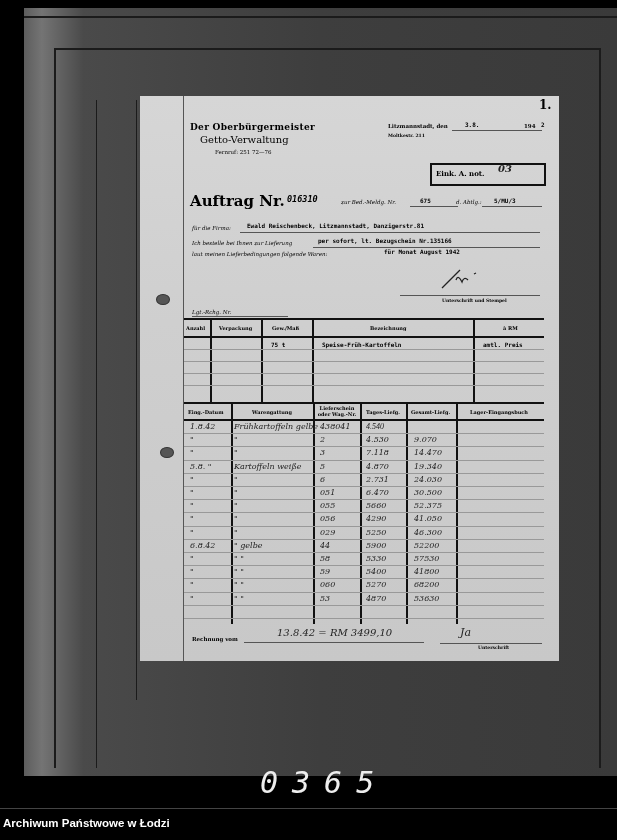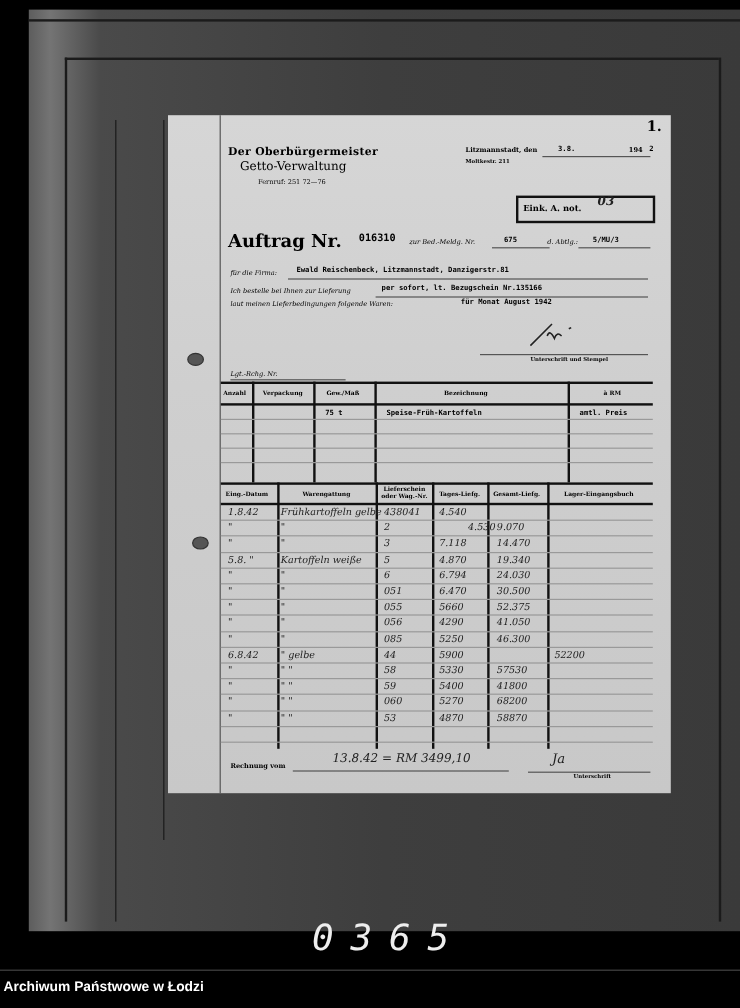--- a/index.html
+++ b/index.html
@@ -57,21 +57,21 @@
 <div class="abs small" style="left:524px;top:123px;font-weight:bold;">194</div>
 <div class="abs mono" style="left:541px;top:121px;font-size:6px;">2</div>
 <div class="abs tiny" style="left:388px;top:133px;font-weight:bold;">Moltkestr. 211</div>
 
 <div class="stamp-box">
   <span class="abs" style="left:4px;top:4px;">Eink. A. not.</span>
   <span class="abs hand" style="left:66px;top:-2px;font-size:10px;">03</span>
 </div>
 
 <div class="abs title" style="left:190px;top:192px;">Auftrag Nr.</div>
-<div class="abs mono" style="left:299px;top:194px;font-size:8.5px;">016310</div>
+<div class="abs mono" style="left:287px;top:194px;font-size:8.5px;font-style:italic;">016310</div>
 <div class="abs form-label" style="left:341px;top:199px;">zur Bed.-Meldg. Nr.</div>
 <div class="underline" style="left:410px;top:206px;width:48px;"></div>
 <div class="abs mono" style="left:420px;top:197px;font-size:6px;">675</div>
 <div class="abs form-label" style="left:456px;top:199px;">d. Abtlg.:</div>
 <div class="underline" style="left:482px;top:206px;width:60px;"></div>
 <div class="abs mono" style="left:494px;top:197px;font-size:6px;">5/MU/3</div>
 
 <div class="abs form-label" style="left:192px;top:225px;">für die Firma:</div>
 <div class="underline" style="left:240px;top:232px;width:300px;"></div>
 <div class="abs mono" style="left:247px;top:222px;font-size:6px;">Ewald Reischenbeck, Litzmannstadt, Danzigerstr.81</div>
@@ -139,87 +139,87 @@
     <div class="rline" style="left: 184px; top: 538.8px; width: 360px;"></div>
     <div class="rline" style="left: 184px; top: 552px; width: 360px;"></div>
     <div class="rline" style="left: 184px; top: 565.2px; width: 360px;"></div>
     <div class="rline" style="left: 184px; top: 578.4px; width: 360px;"></div>
     <div class="rline" style="left: 184px; top: 591.6px; width: 360px;"></div>
     <div class="rline" style="left: 184px; top: 604.8px; width: 360px;"></div>
     <div class="rline" style="left: 184px; top: 618px; width: 360px;"></div>
     <div class="cell hand" style="left: 190px; top: 422px;">1.8.42</div>
     <div class="cell hand" style="left: 234px; top: 422px;">Frühkartoffeln gelbe</div>
     <div class="cell hand" style="left: 320px; top: 422px;">438041</div>
-    <div class="cell hand" style="left: 366px; top: 422px;">4.540</div>
+    <div class="cell hand" style="left: 366px; top: 422px; font-family: Liberation Serif, serif;">4.540</div>
     <div class="cell hand" style="left: 414px; top: 422px;"></div>
     <div class="cell hand" style="left: 190px; top: 435.2px;">"</div>
     <div class="cell hand" style="left: 234px; top: 435.2px;">"</div>
     <div class="cell hand" style="left: 320px; top: 435.2px;">2</div>
-    <div class="cell hand" style="left: 366px; top: 435.2px; margin-left: 24px;">4.530</div>
+    <div class="cell hand" style="left: 366px; top: 435.2px;">4.530</div>
     <div class="cell hand" style="left: 414px; top: 435.2px;">9.070</div>
     <div class="cell hand" style="left: 190px; top: 448.4px;">"</div>
     <div class="cell hand" style="left: 234px; top: 448.4px;">"</div>
     <div class="cell hand" style="left: 320px; top: 448.4px;">3</div>
     <div class="cell hand" style="left: 366px; top: 448.4px;">7.118</div>
     <div class="cell hand" style="left: 414px; top: 448.4px;">14.470</div>
     <div class="cell hand" style="left: 190px; top: 461.6px;">5.8. "</div>
     <div class="cell hand" style="left: 234px; top: 461.6px;">Kartoffeln weiße</div>
     <div class="cell hand" style="left: 320px; top: 461.6px;">5</div>
     <div class="cell hand" style="left: 366px; top: 461.6px;">4.870</div>
     <div class="cell hand" style="left: 414px; top: 461.6px;">19.340</div>
     <div class="cell hand" style="left: 190px; top: 474.8px;">"</div>
     <div class="cell hand" style="left: 234px; top: 474.8px;">"</div>
     <div class="cell hand" style="left: 320px; top: 474.8px;">6</div>
-    <div class="cell hand" style="left: 366px; top: 474.8px;">6.794</div>
+    <div class="cell hand" style="left: 366px; top: 474.8px;">2.731</div>
     <div class="cell hand" style="left: 414px; top: 474.8px;">24.030</div>
     <div class="cell hand" style="left: 190px; top: 488px;">"</div>
     <div class="cell hand" style="left: 234px; top: 488px;">"</div>
     <div class="cell hand" style="left: 320px; top: 488px;">051</div>
     <div class="cell hand" style="left: 366px; top: 488px;">6.470</div>
     <div class="cell hand" style="left: 414px; top: 488px;">30.500</div>
     <div class="cell hand" style="left: 190px; top: 501.2px;">"</div>
     <div class="cell hand" style="left: 234px; top: 501.2px;">"</div>
     <div class="cell hand" style="left: 320px; top: 501.2px;">055</div>
     <div class="cell hand" style="left: 366px; top: 501.2px;">5660</div>
     <div class="cell hand" style="left: 414px; top: 501.2px;">52.375</div>
     <div class="cell hand" style="left: 190px; top: 514.4px;">"</div>
     <div class="cell hand" style="left: 234px; top: 514.4px;">"</div>
     <div class="cell hand" style="left: 320px; top: 514.4px;">056</div>
     <div class="cell hand" style="left: 366px; top: 514.4px;">4290</div>
     <div class="cell hand" style="left: 414px; top: 514.4px;">41.050</div>
     <div class="cell hand" style="left: 190px; top: 527.6px;">"</div>
     <div class="cell hand" style="left: 234px; top: 527.6px;">"</div>
-    <div class="cell hand" style="left: 320px; top: 527.6px;">085</div>
+    <div class="cell hand" style="left: 320px; top: 527.6px;">029</div>
     <div class="cell hand" style="left: 366px; top: 527.6px;">5250</div>
     <div class="cell hand" style="left: 414px; top: 527.6px;">46.300</div>
     <div class="cell hand" style="left: 190px; top: 540.8px;">6.8.42</div>
     <div class="cell hand" style="left: 234px; top: 540.8px;">" gelbe</div>
     <div class="cell hand" style="left: 320px; top: 540.8px;">44</div>
     <div class="cell hand" style="left: 366px; top: 540.8px;">5900</div>
-    <div class="cell hand" style="left: 414px; top: 540.8px; margin-left: 48px;">52200</div>
+    <div class="cell hand" style="left: 414px; top: 540.8px;">52200</div>
     <div class="cell hand" style="left: 190px; top: 554px;">"</div>
     <div class="cell hand" style="left: 234px; top: 554px;">" "</div>
     <div class="cell hand" style="left: 320px; top: 554px;">58</div>
     <div class="cell hand" style="left: 366px; top: 554px; font-style: italic;">5330</div>
     <div class="cell hand" style="left: 414px; top: 554px;">57530</div>
     <div class="cell hand" style="left: 190px; top: 567.2px;">"</div>
     <div class="cell hand" style="left: 234px; top: 567.2px;">" "</div>
     <div class="cell hand" style="left: 320px; top: 567.2px;">59</div>
     <div class="cell hand" style="left: 366px; top: 567.2px;">5400</div>
     <div class="cell hand" style="left: 414px; top: 567.2px;">41800</div>
     <div class="cell hand" style="left: 190px; top: 580.4px;">"</div>
     <div class="cell hand" style="left: 234px; top: 580.4px;">" "</div>
     <div class="cell hand" style="left: 320px; top: 580.4px;">060</div>
     <div class="cell hand" style="left: 366px; top: 580.4px;">5270</div>
     <div class="cell hand" style="left: 414px; top: 580.4px;">68200</div>
     <div class="cell hand" style="left: 190px; top: 593.6px;">"</div>
     <div class="cell hand" style="left: 234px; top: 593.6px;">" "</div>
     <div class="cell hand" style="left: 320px; top: 593.6px;">53</div>
     <div class="cell hand" style="left: 366px; top: 593.6px;">4870</div>
-    <div class="cell hand" style="left: 414px; top: 593.6px;">58870</div>
+    <div class="cell hand" style="left: 414px; top: 593.6px;">53630</div>
   </div>
 
 <div class="abs small" style="left:192px;top:636px;font-weight:bold;">Rechnung vom</div>
 <div class="underline" style="left:244px;top:642px;width:180px;"></div>
 <div class="abs hand" style="left:277px;top:627px;font-size:10px;">13.8.42 = RM 3499,10</div>
 <div class="abs hand" style="left:460px;top:626px;font-size:11px;">Ja</div>
 <div class="underline" style="left:440px;top:643px;width:102px;"></div>
 <div class="abs tiny" style="left:478px;top:645px;font-weight:bold;">Unterschrift</div>
 
 <div class="counter">0365</div>

